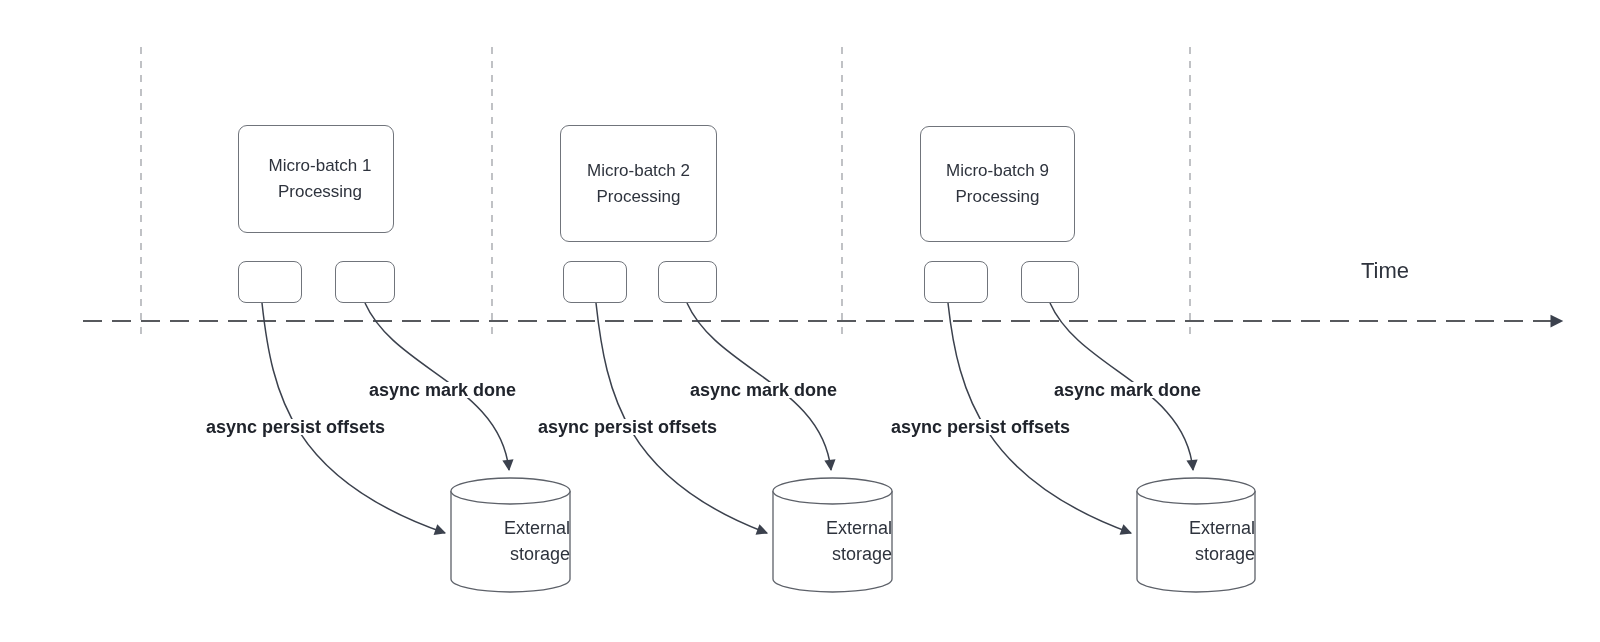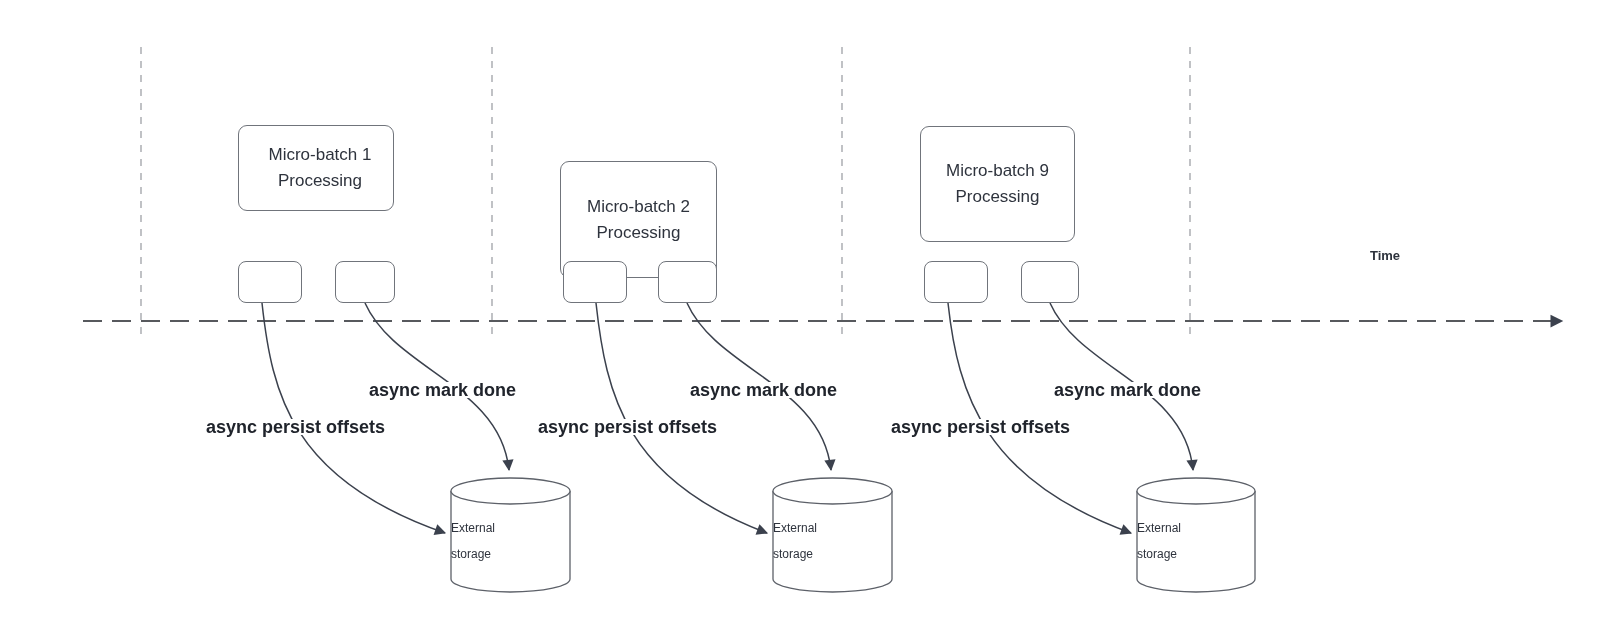--- a/index.html
+++ b/index.html
@@ -17,27 +17,27 @@
   .mini-box{
     position:absolute;box-sizing:border-box;background:#fff;
     border:1.4px solid #70747b;border-radius:8px;
   }
   .arrow-label{
     position:absolute;font-size:18px;font-weight:bold;color:#20242c;
     background:#ffffff;text-align:center;line-height:16px;padding:0 1px;
     white-space:nowrap;
   }
   .storage-label{
-    position:absolute;font-size:12px;line-height:26px;text-align:left;color:#2e333d;
+    position:absolute;font-size:18px;line-height:26px;text-align:right;color:#2e333d;
   }
   .storage-label span{display:block;}
   .batch-box span{display:block;}
   .time-label{
-    position:absolute;left:1325px;top:248px;width:120px;text-align:center;
-    font-size:13px;color:#2e333d;font-weight:bold;
+    position:absolute;left:1325px;top:258px;width:120px;text-align:center;
+    font-size:22px;color:#2e333d;
   }
 </style>
 </head>
 <body>
 
 <div class="stage">
 
   <svg class="layer" width="1600" height="642" viewBox="0 0 1600 642">
     <defs>
       <marker id="ah" viewBox="0 0 12 12" refX="10" refY="6" markerWidth="9" markerHeight="9" orient="auto-start-reverse">
@@ -68,34 +68,34 @@
     <g>
       <path d="M773,491 V579 A59.5,13 0 0 0 892,579 V491" fill="#ffffff" stroke="#5d6169" stroke-width="1.3"></path>
       <ellipse cx="832.5" cy="491" rx="59.5" ry="13" fill="#ffffff" stroke="#5d6169" stroke-width="1.3"></ellipse>
     </g>
     <g>
       <path d="M1137,491 V579 A59,13 0 0 0 1255,579 V491" fill="#ffffff" stroke="#5d6169" stroke-width="1.3"></path>
       <ellipse cx="1196" cy="491" rx="59" ry="13" fill="#ffffff" stroke="#5d6169" stroke-width="1.3"></ellipse>
     </g>
   </svg>
 
-  <div class="batch-box" style="left:238px;top:125px;width:156px;height:86px;padding-left:8px;">
+  <div class="batch-box" style="left:238px;top:125px;width:156px;height:108px;padding-left:8px;">
     <span>Micro-batch 1</span>
     <span>Processing</span>
   </div>
   <div class="mini-box" style="left:238px;top:261px;width:64px;height:42px;"></div>
   <div class="mini-box" style="left:335px;top:261px;width:60px;height:42px;"></div>
   <div class="arrow-label" style="left:205px;top:419px;width:170px;">async persist offsets</div>
   <div class="arrow-label" style="left:368px;top:382px;width:140px;">async mark done</div>
   <div class="storage-label" style="left:451px;top:515px;width:119px;">
     <span>External</span>
     <span>storage</span>
   </div>
 
-  <div class="batch-box" style="left:560px;top:125px;width:157px;height:117px;margin-top:36px;">
+  <div class="batch-box" style="left:560px;top:125px;width:157px;height:117px;">
     <span>Micro-batch 2</span>
     <span>Processing</span>
   </div>
   <div class="mini-box" style="left:563px;top:261px;width:64px;height:42px;"></div>
   <div class="mini-box" style="left:658px;top:261px;width:59px;height:42px;"></div>
   <div class="arrow-label" style="left:537px;top:419px;width:170px;">async persist offsets</div>
   <div class="arrow-label" style="left:689px;top:382px;width:141px;">async mark done</div>
   <div class="storage-label" style="left:773px;top:515px;width:119px;">
     <span>External</span>
     <span>storage</span>

